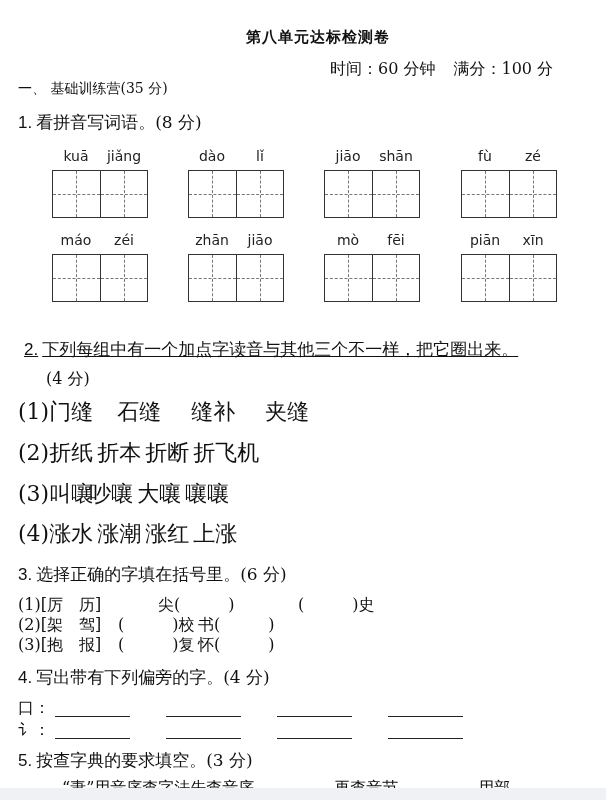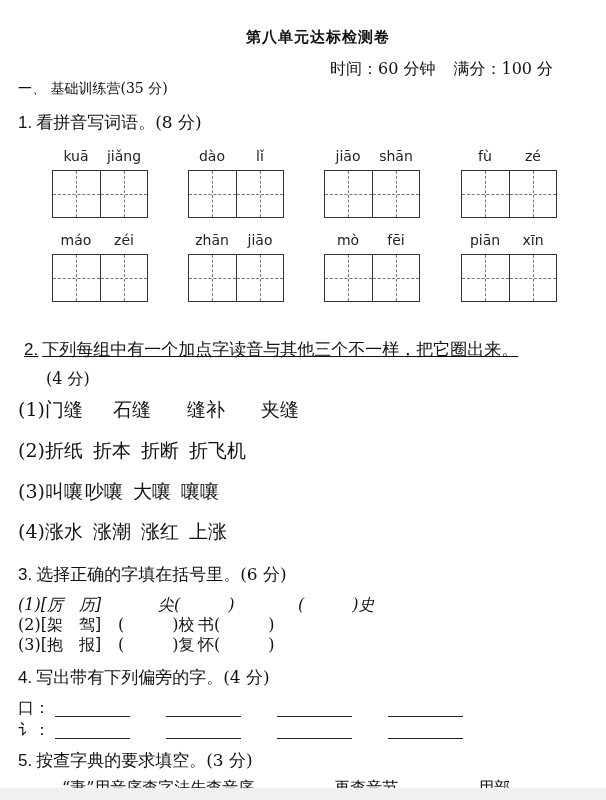--- a/index.html
+++ b/index.html
@@ -29,21 +29,21 @@
   .py-label.l1 { left: 48px; }
   .py-box { position: absolute; top: 22px; left: 0; width: 94px; height: 46px;
     border: 1px solid #333; display: flex; }
   .cell { position: relative; width: 47px; height: 46px; }
   .cell + .cell { border-left: 1px solid #333; }
   .cell::before { content: ""; position: absolute; left: 23px; top: 0; bottom: 0;
     border-left: 1px dashed #777; }
   .cell::after { content: ""; position: absolute; top: 23px; left: 0; right: 0;
     border-top: 1px dashed #777; }
 
-  .row-item { font-size: 19px; }
+  .row-item { font-size: 22px; }
   .row-item span.w { display: inline-block; }
 
   .blank { position: absolute; border-bottom: 1px solid #222; width: 75px; height: 1px; }
   .radical { font-size: 16px; }
 
   .cut-bar { position: absolute; left: 0; top: 788px; width: 606px; height: 12px;
     background: #f0f1f5; }
 </style>
 </head>
 <body>
@@ -155,21 +155,21 @@
 <div class="abs row-item" style="left:18px; top:479px;">
   <span>(3)</span><span class="w" style="width:40px">叫嚷</span><span class="w" style="width:48px">吵嚷</span><span class="w" style="width:48px">大嚷</span><span class="w">嚷嚷</span>
 </div>
 <div class="abs row-item" style="left:18px; top:519px;">
   <span>(4)</span><span class="w" style="width:48px">涨水</span><span class="w" style="width:48px">涨潮</span><span class="w" style="width:48px">涨红</span><span class="w">上涨</span>
 </div>
 
 <div class="abs q" style="left:18px; top:563px;">
   <span class="qnum">3.</span><span>选择正确的字填在括号里。(6 分)</span>
 </div>
-<div class="abs small" style="left:18px; top:595px;font-style:italic;">
+<div class="abs small" style="left:18px; top:595px;">
   <span style="display:inline-block; width:140px">(1)[厉　历]</span><span style="display:inline-block; width:140px">尖(　　　)</span><span>(　　　)史</span>
 </div>
 <div class="abs small" style="left:18px; top:615px;">
   <span style="display:inline-block; width:100px">(2)[架　驾]</span><span style="display:inline-block; width:80px">(　　　)校</span><span>书(　　　)</span>
 </div>
 <div class="abs small" style="left:18px; top:635px;">
   <span style="display:inline-block; width:100px">(3)[抱　报]</span><span style="display:inline-block; width:80px">(　　　)复</span><span>怀(　　　)</span>
 </div>
 
 <div class="abs q" style="left:18px; top:666px;">

